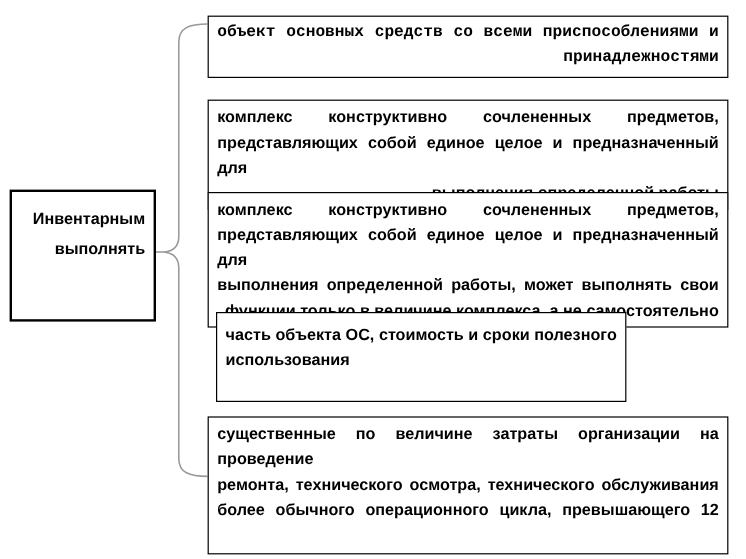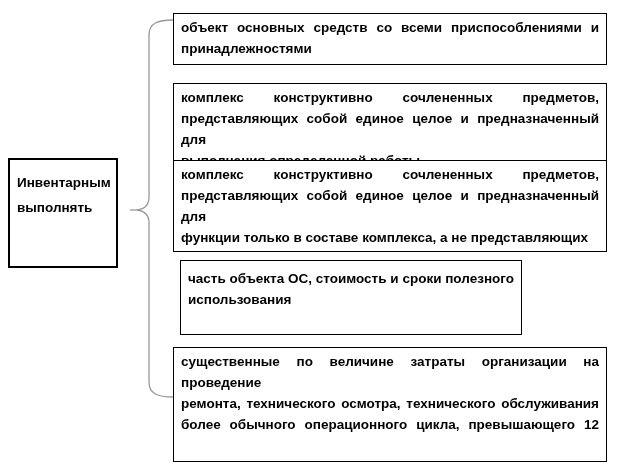--- a/index.html
+++ b/index.html
@@ -22,33 +22,33 @@
     border: 1.5px solid #000000;
     background: #ffffff;
     font-size: 13.5px;
     font-weight: bold;
     line-height: 21px;
     padding: 3px 7px;
   }
   .root {
     left: 8px;
     top: 158px;
-    width: 110px;
+    width: 122px;
     height: 110px;
     border-width: 2px;
     text-align: center;
     line-height: 25px;
     padding-top: 10px;
   }
-  .b1 { left: 173px; top: 13px;  width: 434px; min-height: 52px; }
+  .b1 { left: 173px; top: 13px;  width: 434px; min-height: 52px; font-family: Liberation Mono, monospace; }
   .b2 { left: 173px; top: 83px;  width: 434px; min-height: 67px; }
   .b3 { left: 173px; top: 160px; width: 434px; min-height: 90px; }
   .b4 { left: 180px; top: 260px; width: 342px; min-height: 75px; padding-top: 7px; padding-bottom: 7px; }
   .b5 { left: 173px; top: 347px; width: 434px; min-height: 115px; }
-  .tline { text-align: left; }
+  .tline { text-align: right; }
   .just .tline.j {
     text-align: justify;
     text-align-last: justify;
   }
   .connector-svg {
     position: absolute;
     left: 0; top: 0;
     width: 622px;
     height: 466px;
     pointer-events: none;
@@ -82,21 +82,22 @@
 
   <div class="box b2 just">
       <div class="tline j">комплекс конструктивно сочлененных предметов,</div>
       <div class="tline j">представляющих собой единое целое и предназначенный для</div>
       <div class="tline">выполнения определенной работы</div>
     </div>
 
   <div class="box b3 just">
       <div class="tline j">комплекс конструктивно сочлененных предметов,</div>
       <div class="tline j">представляющих собой единое целое и предназначенный для</div>
-      <div class="tline">функции только в составе комплекса, а не представляющих</div>
+      <div class="tline j">выполнения определенной работы, может выполнять свои</div>
+      <div class="tline">функции только в величине комплекса, а не самостоятельно</div>
     </div>
 
   <div class="box b4 just">
       <div class="tline j">часть объекта ОС, стоимость и сроки полезного использования</div>
     </div>
 
   <div class="box b5 just">
       <div class="tline j">существенные по величине затраты организации на проведение</div>
       <div class="tline j">ремонта, технического осмотра, технического обслуживания</div>
       <div class="tline j">более обычного операционного цикла, превышающего 12</div>

